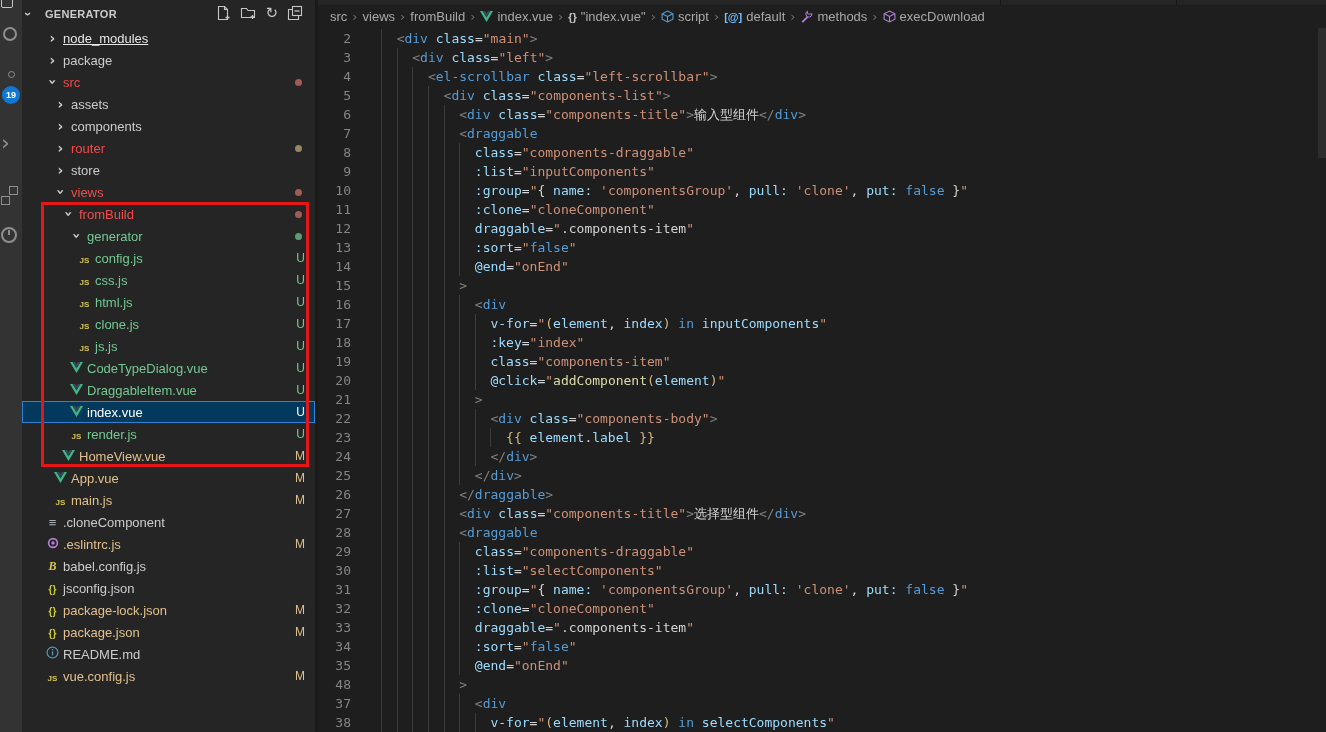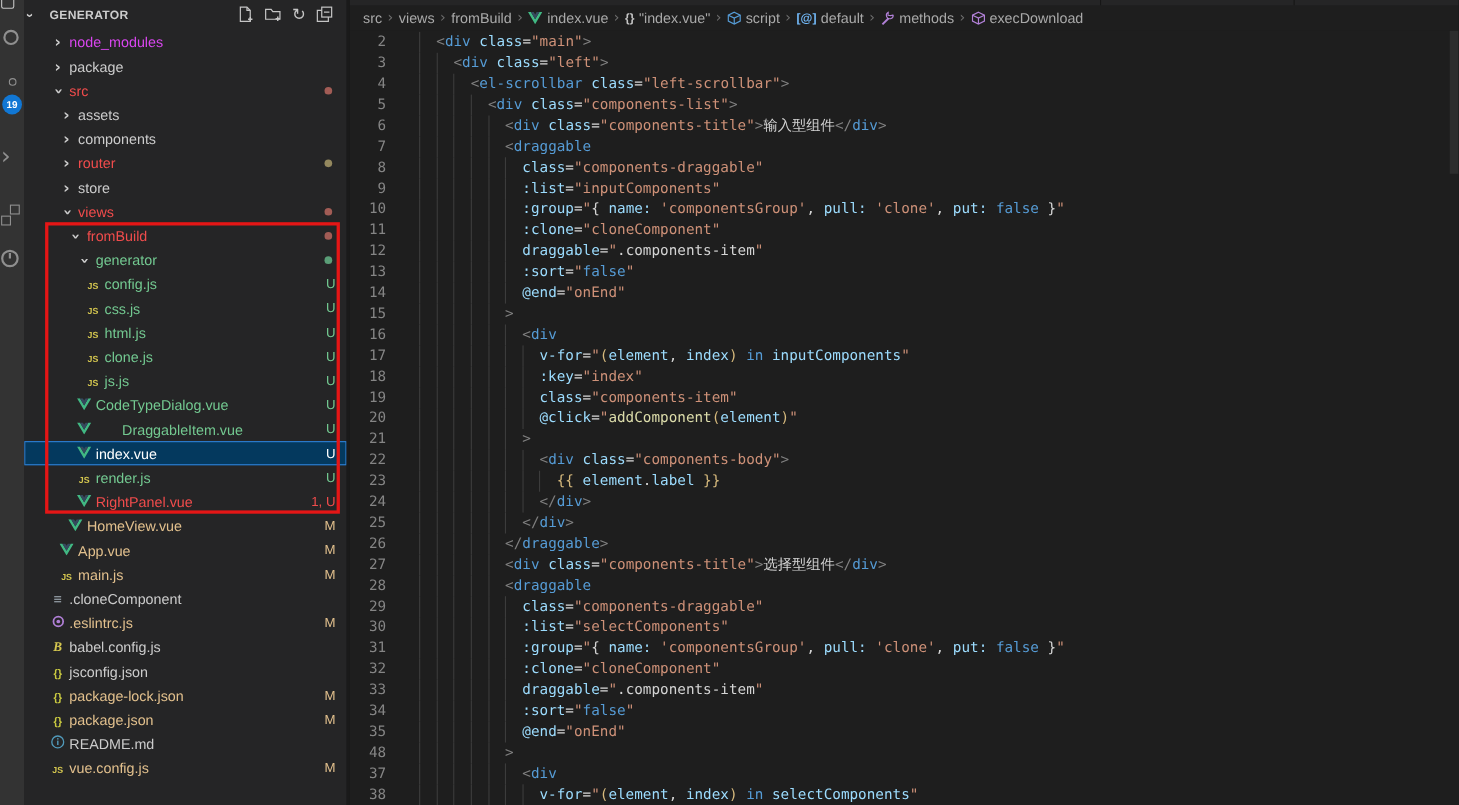--- a/index.html
+++ b/index.html
@@ -32,21 +32,21 @@
 
   .tree { position:absolute; left:0; top:27px; width:100%; }
   .trow { height:22px; display:flex; align-items:center; position:relative; color:#cccccc; font-size:13px; white-space:nowrap; }
   .trow .slot { width:17px; flex:0 0 17px; text-align:center; }
   .chev { display:inline-block; color:#cccccc; font-size:14px; font-weight:bold; line-height:10px; font-family:"DejaVu Sans",sans-serif; }
   .chev.down { transform:rotate(90deg); }
   .trow .lbl { margin-left:2px; }
   .trow .spacer { flex:1; }
   .badge { font-size:12px; margin-right:10px; }
   .dotind { width:7px; height:7px; border-radius:50%; margin-right:13px; }
-  .col-default { color:#cccccc; } .col-ignored { color:#d946ef; }
+  .col-default { color:#cccccc; } .col-ignored { color:#e5e5e5;text-decoration:underline; }
   .col-error { color:#f14c4c; } .col-modified { color:#e2c08d; }
   .col-untracked { color:#73c991; } .col-selected { color:#ffffff; }
   .dot-red { background:#a25c55; } .dot-olive { background:#94885e; } .dot-green { background:#5a9e77; }
   .trow.sel { background:#04395e; outline:1px solid #2f81d6; outline-offset:-1px; }
   .js-ic { color:#d4c64f; font-size:8px; font-weight:bold; letter-spacing:0; }
   .json-ic { color:#cbcb41; font-size:10px; font-weight:bold; }
   .git-ic { display:inline-block; width:8px; height:8px; background:#5a5a5a; transform:rotate(45deg); }
   .babel-ic { color:#d4c64f; font-size:12px; font-weight:bold; font-style:italic; font-family:"Liberation Serif",serif; }
   .list-ic { color:#a8b3bd; font-size:13px; }
 
@@ -202,21 +202,21 @@
         </div>
         <div class="trow" style="padding-left: 46px;">
           <span class="slot"><svg width="13" height="11" viewBox="0 0 13 11">
               <polygon points="0,0 2.6,0 6.5,6.6 10.4,0 13,0 6.5,11" fill="#41b883"></polygon>
               <polygon points="2.6,0 5.2,0 6.5,2.2 7.8,0 10.4,0 6.5,6.6" fill="#35495e"></polygon>
             </svg></span>
           <span class="lbl col-untracked">CodeTypeDialog.vue</span>
           <span class="spacer"></span>
           <span class="badge col-untracked">U</span>
         </div>
-        <div class="trow" style="padding-left: 46px; gap: 24px;">
+        <div class="trow" style="padding-left: 46px;">
           <span class="slot"><svg width="13" height="11" viewBox="0 0 13 11">
               <polygon points="0,0 2.6,0 6.5,6.6 10.4,0 13,0 6.5,11" fill="#41b883"></polygon>
               <polygon points="2.6,0 5.2,0 6.5,2.2 7.8,0 10.4,0 6.5,6.6" fill="#35495e"></polygon>
             </svg></span>
           <span class="lbl col-untracked">DraggableItem.vue</span>
           <span class="spacer"></span>
           <span class="badge col-untracked">U</span>
         </div>
         <div class="trow sel" style="padding-left: 46px;">
           <span class="slot"><svg width="13" height="11" viewBox="0 0 13 11">
@@ -225,29 +225,20 @@
             </svg></span>
           <span class="lbl col-selected">index.vue</span>
           <span class="spacer"></span>
           <span class="badge col-selected">U</span>
         </div>
         <div class="trow" style="padding-left: 46px;">
           <span class="slot"><span class="js-ic">JS</span></span>
           <span class="lbl col-untracked">render.js</span>
           <span class="spacer"></span>
           <span class="badge col-untracked">U</span>
-        </div>
-        <div class="trow" style="padding-left: 46px;">
-          <span class="slot"><svg width="13" height="11" viewBox="0 0 13 11">
-              <polygon points="0,0 2.6,0 6.5,6.6 10.4,0 13,0 6.5,11" fill="#41b883"></polygon>
-              <polygon points="2.6,0 5.2,0 6.5,2.2 7.8,0 10.4,0 6.5,6.6" fill="#35495e"></polygon>
-            </svg></span>
-          <span class="lbl col-error">RightPanel.vue</span>
-          <span class="spacer"></span>
-          <span class="badge col-error">1, U</span>
         </div>
         <div class="trow" style="padding-left: 38px; text-align: center;">
           <span class="slot"><svg width="13" height="11" viewBox="0 0 13 11">
               <polygon points="0,0 2.6,0 6.5,6.6 10.4,0 13,0 6.5,11" fill="#41b883"></polygon>
               <polygon points="2.6,0 5.2,0 6.5,2.2 7.8,0 10.4,0 6.5,6.6" fill="#35495e"></polygon>
             </svg></span>
           <span class="lbl col-modified">HomeView.vue</span>
           <span class="spacer"></span>
           <span class="badge col-modified">M</span>
         </div>

